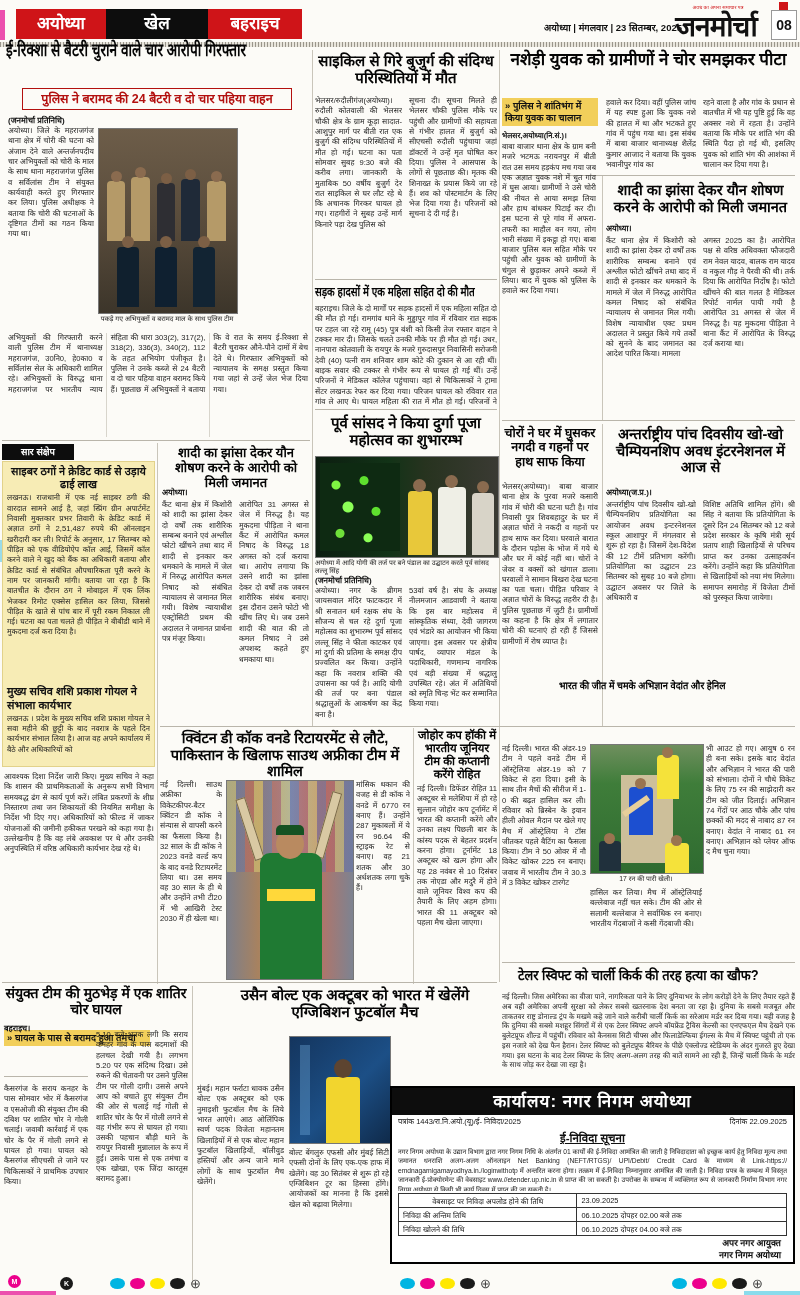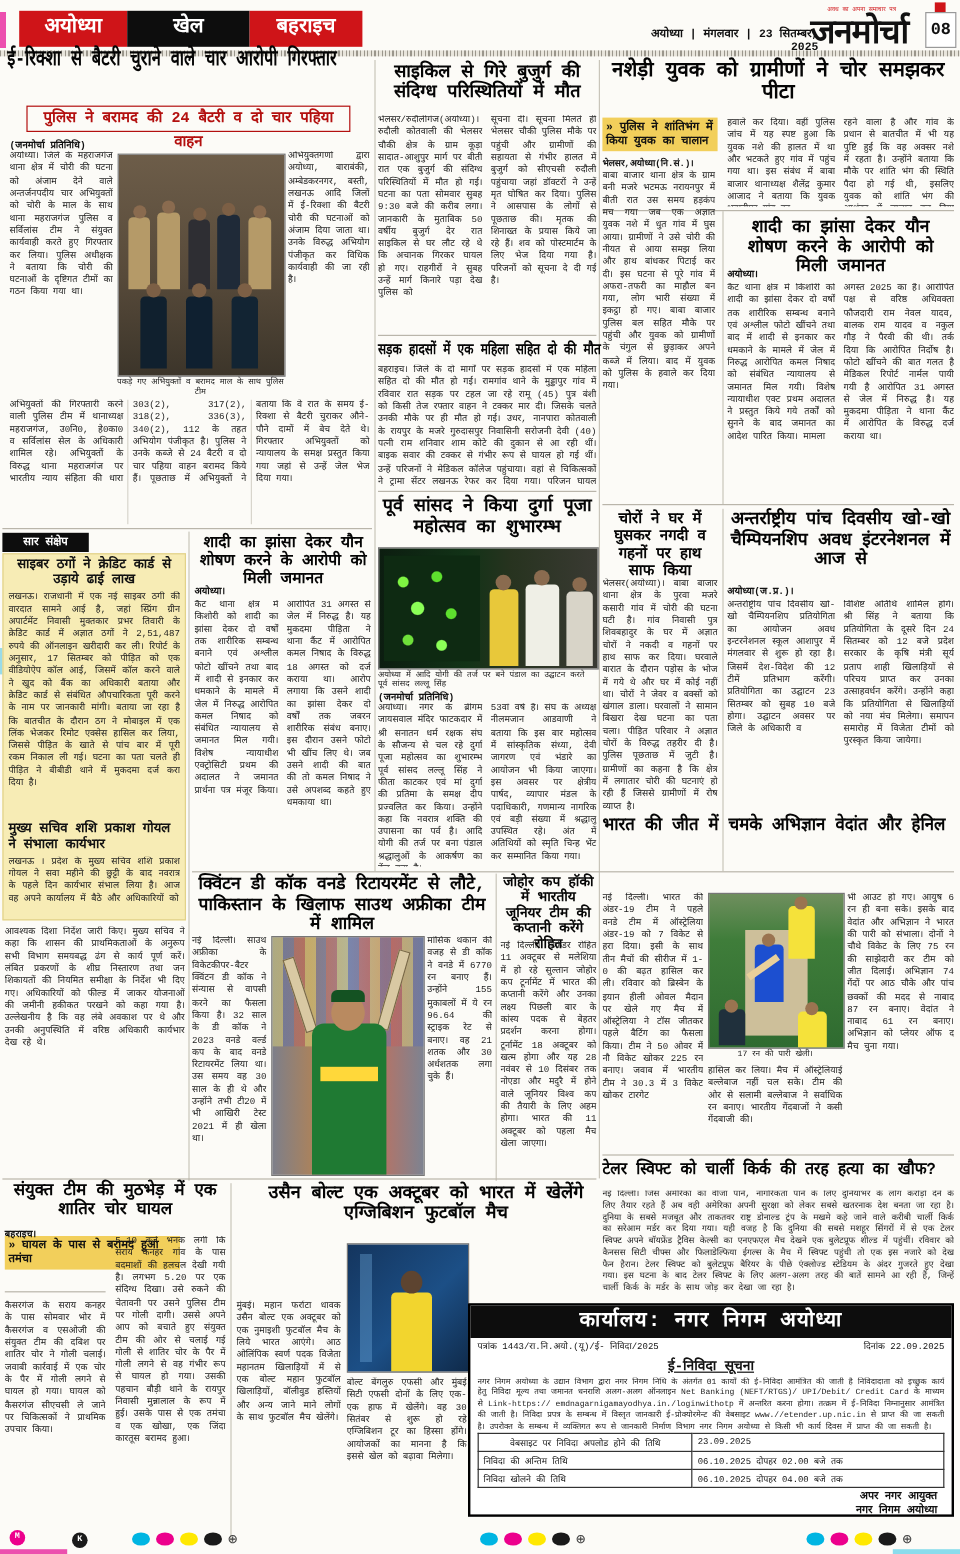--- a/index.html
+++ b/index.html
@@ -1,17 +1,17 @@
 <!DOCTYPE html>
 <html><head>
 <meta charset="utf-8">
 <style>
   html,body{margin:0;padding:0;background:#e8e6e0;}
   .page{position:relative;width:800px;height:1295px;background:#fcfbf7;overflow:hidden;
-        font-family:Liberation Mono, monospace;color:#111;}
+        font-family:Liberation Sans, sans-serif;color:#111;}
   .abs{position:absolute;}
   .hl{font-weight:800;color:#050505;text-align:center;line-height:1.14;}
   .condense{display:inline-block;white-space:nowrap;transform-origin:0 50%;}
   .bt{font-size:7.6px;line-height:1.36;text-align:justify;color:#1c1c1c;overflow:hidden;}
   .cols3{column-count:3;column-gap:8px;column-rule:1px solid #d8d5cc;}
   .byline{font-size:8px;font-weight:bold;color:#111;}
   .cap{font-size:6.8px;line-height:1.2;color:#222;text-align:center;}
   .vr{position:absolute;width:1px;background:#c9c5ba;}
   .hr{position:absolute;height:1px;background:#b9b5aa;}
   .tab{color:#fff;font-weight:800;text-align:center;font-size:17px;line-height:30px;}
@@ -80,21 +80,20 @@
     <div class="fig" style="left:108px;top:52px;width:19px;height:60px;background:#b59a68;"></div>
     <div class="head" style="left:112px;top:42px;width:11px;height:11px;background:#8a6b4f;"></div>
     <div class="fig" style="left:18px;top:118px;width:22px;height:60px;background:#10202e;"></div>
     <div class="head" style="left:23px;top:107px;width:12px;height:12px;background:#7c5f45;"></div>
     <div class="fig" style="left:56px;top:118px;width:22px;height:60px;background:#0f2030;"></div>
     <div class="head" style="left:61px;top:107px;width:12px;height:12px;background:#7c5f45;"></div>
     <div class="fig" style="left:94px;top:118px;width:22px;height:60px;background:#122433;"></div>
     <div class="head" style="left:99px;top:107px;width:12px;height:12px;background:#7c5f45;"></div>
   </div>
   <div class="abs cap" style="left:96px;top:315px;width:142px;">पकड़े गए अभियुक्तों व बरामद माल के साथ पुलिस टीम</div>
-  <div class="abs bt" style="left:240px;top:126px;width:68px;height:190px;">अभियुक्तगणों द्वारा अयोध्या, बाराबंकी, अम्बेडकरनगर, बस्ती, लखनऊ आदि जिलों में ई-रिक्शा की बैटरी चोरी की घटनाओं को अंजाम दिया जाता था। उनके विरुद्ध अभियोग पंजीकृत कर विधिक कार्यवाही की जा रही है।</div>
   <div class="abs bt cols3" style="left:8px;top:333px;width:300px;height:104px;">अभियुक्तों की गिरफ्तारी करने वाली पुलिस टीम में थानाध्यक्ष महराजगंज, उ0नि0, हे0का0 व सर्विलांस सेल के अधिकारी शामिल रहे। अभियुक्तों के विरुद्ध थाना महराजगंज पर भारतीय न्याय संहिता की धारा 303(2), 317(2), 318(2), 336(3), 340(2), 112 के तहत अभियोग पंजीकृत है। पुलिस ने उनके कब्जे से 24 बैटरी व दो चार पहिया वाहन बरामद किये हैं। पूछताछ में अभियुक्तों ने बताया कि वे रात के समय ई-रिक्शा से बैटरी चुराकर औने-पौने दामों में बेच देते थे। गिरफ्तार अभियुक्तों को न्यायालय के समक्ष प्रस्तुत किया गया जहां से उन्हें जेल भेज दिया गया।</div>
 
   <div class="abs hl" style="left:315px;top:52px;width:182px;font-size:15px;">साइकिल से गिरे बुजुर्ग की संदिग्ध परिस्थितियों में मौत</div>
   <div class="abs bt" style="left:315px;top:96px;width:87px;height:178px;">भेलसर/रुदौलीगंज(अयोध्या)। रुदौली कोतवाली की भेलसर चौकी क्षेत्र के ग्राम कूड़ा सादात-आशुपुर मार्ग पर बीती रात एक बुजुर्ग की संदिग्ध परिस्थितियों में मौत हो गई। घटना का पता सोमवार सुबह 9:30 बजे की करीब लगा। जानकारी के मुताबिक 50 वर्षीय बुजुर्ग देर रात साइकिल से घर लौट रहे थे कि अचानक गिरकर घायल हो गए। राहगीरों ने सुबह उन्हें मार्ग किनारे पड़ा देख पुलिस को</div>
   <div class="abs bt" style="left:409px;top:96px;width:88px;height:178px;">सूचना दी। सूचना मिलते ही भेलसर चौकी पुलिस मौके पर पहुंची और ग्रामीणों की सहायता से गंभीर हालत में बुजुर्ग को सीएचसी रुदौली पहुंचाया जहां डॉक्टरों ने उन्हें मृत घोषित कर दिया। पुलिस ने आसपास के लोगों से पूछताछ की। मृतक की शिनाख्त के प्रयास किये जा रहे हैं। शव को पोस्टमार्टम के लिए भेज दिया गया है। परिजनों को सूचना दे दी गई है।</div>
 
   <div class="abs hl" style="left:315px;top:285px;width:182px;font-size:12.5px;text-align:left;">
     <span class="condense" style="transform:scaleX(0.80);">सड़क हादसों में एक महिला सहित दो की मौत</span>
   </div>
   <div class="abs bt" style="left:315px;top:304px;width:182px;height:102px;">बहराइच। जिले के दो मार्गों पर सड़क हादसों में एक महिला सहित दो की मौत हो गई। रामगांव थाने के मुड्डापुर गांव में रविवार रात सड़क पर टहल जा रहे रामू (45) पुत्र बंशी को किसी तेज रफ्तार वाहन ने टक्कर मार दी। जिसके चलते उनकी मौके पर ही मौत हो गई। उधर, नानपारा कोतवाली के रायपुर के मजरे गुरुदासपुर निवासिनी सरोजनी देवी (40) पत्नी राम शनिवार शाम कोटे की दुकान से आ रही थीं। बाइक सवार की टक्कर से गंभीर रूप से घायल हो गई थीं। उन्हें परिजनों ने मेडिकल कॉलेज पहुंचाया। वहां से चिकित्सकों ने ट्रामा सेंटर लखनऊ रेफर कर दिया गया। परिजन घायल को रविवार रात गांव ले आए थे। घायल महिला की रात में मौत हो गई। परिजनों ने पुलिस को सूचना दी।</div>
@@ -148,36 +147,36 @@
     <div class="bt" style="height:70px;">लखनऊ । प्रदेश के मुख्य सचिव शशि प्रकाश गोयल ने सवा महीने की छुट्टी के बाद नवरात्र के पहले दिन कार्यभार संभाल लिया है। आज वह अपने कार्यालय में बैठे और अधिकारियों को</div>
   </div>
   <div class="abs bt" style="left:4px;top:772px;width:150px;height:206px;">आवश्यक दिशा निर्देश जारी किए। मुख्य सचिव ने कहा कि शासन की प्राथमिकताओं के अनुरूप सभी विभाग समयबद्ध ढंग से कार्य पूर्ण करें। लंबित प्रकरणों के शीघ्र निस्तारण तथा जन शिकायतों की नियमित समीक्षा के निर्देश भी दिए गए। अधिकारियों को फील्ड में जाकर योजनाओं की जमीनी हकीकत परखने को कहा गया है। उल्लेखनीय है कि वह लंबे अवकाश पर थे और उनकी अनुपस्थिति में वरिष्ठ अधिकारी कार्यभार देख रहे थे।</div>
 
   <div class="abs hl" style="left:162px;top:446px;width:148px;font-size:13px;">शादी का झांसा देकर यौन शोषण करने के आरोपी को मिली जमानत</div>
   <div class="abs byline" style="left:162px;top:486px;">अयोध्या।</div>
   <div class="abs bt" style="left:162px;top:500px;width:70px;height:222px;">कैंट थाना क्षेत्र में किशोरी को शादी का झांसा देकर दो वर्षों तक शारीरिक सम्बन्ध बनाने एवं अश्लील फोटो खींचने तथा बाद में शादी से इनकार कर धमकाने के मामले में जेल में निरुद्ध आरोपित कमल निषाद को संबंधित न्यायालय से जमानत मिल गयी। विशेष न्यायाधीश एक्ट्रोसिटी प्रथम की अदालत ने जमानत प्रार्थना पत्र मंजूर किया।</div>
   <div class="abs bt" style="left:239px;top:500px;width:70px;height:222px;">आरोपित 31 अगस्त से जेल में निरुद्ध है। यह मुकदमा पीड़िता ने थाना कैंट में आरोपित कमल निषाद के विरुद्ध 18 अगस्त को दर्ज कराया था। आरोप लगाया कि उसने शादी का झांसा देकर दो वर्षों तक जबरन शारीरिक संबंध बनाए। इस दौरान उसने फोटो भी खींच लिए थे। जब उसने शादी की बात की तो कमल निषाद ने उसे अपशब्द कहते हुए धमकाया था।</div>
 
   <div class="abs hl" style="left:160px;top:730px;width:250px;font-size:14.5px;">क्विंटन डी कॉक वनडे रिटायरमेंट से लौटे, पाकिस्तान के खिलाफ साउथ अफ्रीका टीम में शामिल</div>
-  <div class="abs bt" style="left:160px;top:780px;width:62px;height:200px;">नई दिल्ली। साउथ अफ्रीका के विकेटकीपर-बैटर क्विंटन डी कॉक ने संन्यास से वापसी करने का फैसला किया है। 32 साल के डी कॉक ने 2023 वनडे वर्ल्ड कप के बाद वनडे रिटायरमेंट लिया था। उस समय वह 30 साल के ही थे और उन्होंने तभी टी20 में भी आखिरी टेस्ट 2021 में ही खेला था।</div>
+  <div class="abs bt" style="left:160px;top:780px;width:62px;height:200px;">नई दिल्ली। साउथ अफ्रीका के विकेटकीपर-बैटर क्विंटन डी कॉक ने संन्यास से वापसी करने का फैसला किया है। 32 साल के डी कॉक ने 2023 वनडे वर्ल्ड कप के बाद वनडे रिटायरमेंट लिया था। उस समय वह 30 साल के ही थे और उन्होंने तभी टी20 में भी आखिरी टेस्ट 2030 में ही खेला था।</div>
   <div class="photo" style="left:226px;top:780px;width:126px;height:198px;background:linear-gradient(90deg,#7d7f8a 0%,#a8825f 25%,#8f96a8 50%,#b0756a 75%,#7d8391 100%);">
     <div class="abs" style="left:0;top:0;width:100%;height:46%;background:repeating-linear-gradient(90deg,rgba(230,220,120,.45) 0 9px,rgba(90,110,180,.4) 9px 18px,rgba(200,90,90,.4) 18px 27px);"></div>
     <div class="abs" style="left:18px;top:16px;width:8px;height:62px;background:#d9c9a3;transform:rotate(-18deg);border:1px solid #7a6a48;"></div>
     <div class="abs" style="left:96px;top:10px;width:8px;height:66px;background:#d9c9a3;transform:rotate(16deg);border:1px solid #7a6a48;"></div>
     <div class="fig" style="left:33px;top:72px;width:62px;height:126px;background:#1f7a33;border-radius:10px 10px 0 0;"></div>
     <div class="head" style="left:49px;top:48px;width:28px;height:30px;background:#b98a60;"></div>
     <div class="abs" style="left:49px;top:44px;width:28px;height:10px;background:#145222;border-radius:5px 5px 0 0;"></div>
     <div class="abs" style="left:40px;top:108px;width:48px;height:12px;background:#ffd83a;"></div>
   </div>
-  <div class="abs bt" style="left:356px;top:780px;width:54px;height:200px;">मांसिक थकान की वजह से डी कॉक ने वनडे में 6770 रन बनाए हैं। उन्होंने 155 मुकाबलों में ये रन 96.64 की स्ट्राइक रेट से बनाए। वह 21 शतक और 30 अर्धशतक लगा चुके हैं।</div>
+  <div class="abs bt" style="left:356px;top:780px;width:54px;height:200px;">मांसिक थकान की वजह से डी कॉक ने वनडे में 6770 रन बनाए हैं। उन्होंने 287 मुकाबलों में ये रन 96.64 की स्ट्राइक रेट से बनाए। वह 21 शतक और 30 अर्धशतक लगा चुके हैं।</div>
 
   <div class="abs hl" style="left:417px;top:729px;width:80px;font-size:11.5px;">जोहोर कप हॉकी में भारतीय जूनियर टीम की कप्तानी करेंगे रोहित</div>
   <div class="abs bt" style="left:417px;top:784px;width:80px;height:196px;">नई दिल्ली। डिफेंडर रोहित 11 अक्टूबर से मलेशिया में हो रहे सुल्तान जोहोर कप टूर्नामेंट में भारत की कप्तानी करेंगे और उनका लक्ष्य पिछली बार के कांस्य पदक से बेहतर प्रदर्शन करना होगा। टूर्नामेंट 18 अक्टूबर को खत्म होगा और यह 28 नवंबर से 10 दिसंबर तक नोएडा और मदुरै में होने वाले जूनियर विश्व कप की तैयारी के लिए अहम होगा। भारत की 11 अक्टूबर को पहला मैच खेला जाएगा।</div>
 
-  <div class="abs hl" style="left:502px;top:680px;width:293px;font-size:15px;text-align:right;">
+  <div class="abs hl" style="left:502px;top:680px;width:293px;font-size:10px;">
     <span class="condense" style="transform:scaleX(0.93);">भारत की जीत में चमके अभिज्ञान वेदांत और हेनिल</span>
   </div>
   <div class="abs bt" style="left:502px;top:744px;width:84px;height:216px;">नई दिल्ली। भारत की अंडर-19 टीम ने पहले वनडे टीम में ऑस्ट्रेलिया अंडर-19 को 7 विकेट से हरा दिया। इसी के साथ तीन मैचों की सीरीज में 1-0 की बढ़त हासिल कर ली। रविवार को ब्रिस्बेन के इयान हीली ओवल मैदान पर खेले गए मैच में ऑस्ट्रेलिया ने टॉस जीतकर पहले बैटिंग का फैसला किया। टीम ने 50 ओवर में नौ विकेट खोकर 225 रन बनाए। जवाब में भारतीय टीम ने 30.3 में 3 विकेट खोकर टारगेट</div>
   <div class="photo" style="left:590px;top:744px;width:112px;height:128px;background:linear-gradient(180deg,#6f8f5e 0%,#3f7d3a 30%,#2f6b30 100%);">
     <div class="abs" style="left:30px;top:30px;width:52px;height:88px;background:#cdbf9a;"></div>
     <div class="fig" style="left:66px;top:10px;width:22px;height:44px;background:#f5e23a;"></div>
     <div class="head" style="left:71px;top:2px;width:11px;height:11px;background:#9a7450;"></div>
     <div class="fig" style="left:38px;top:42px;width:24px;height:48px;background:#1c4fd0;"></div>
     <div class="head" style="left:44px;top:33px;width:11px;height:11px;background:#9a7450;"></div>
     <div class="abs" style="left:30px;top:58px;width:30px;height:6px;background:#e8cf9a;transform:rotate(-35deg);"></div>

